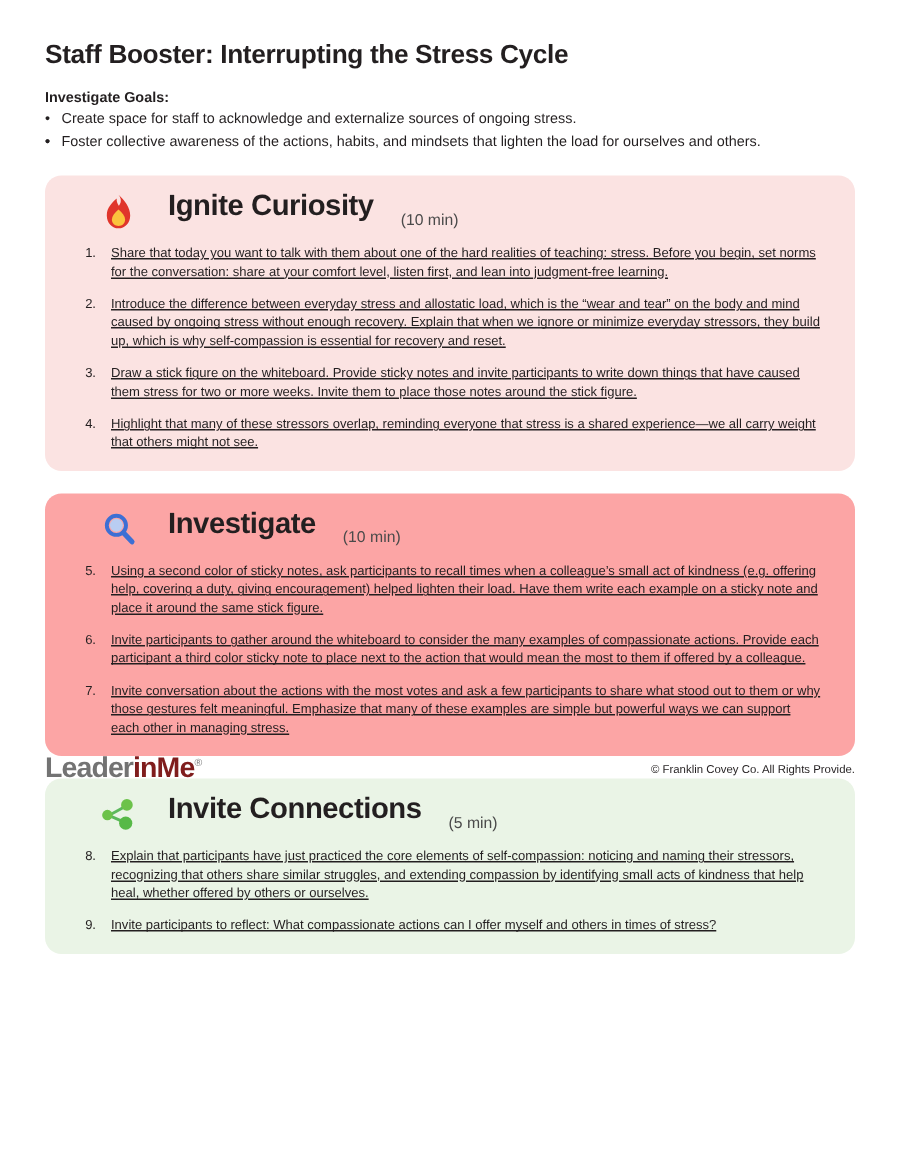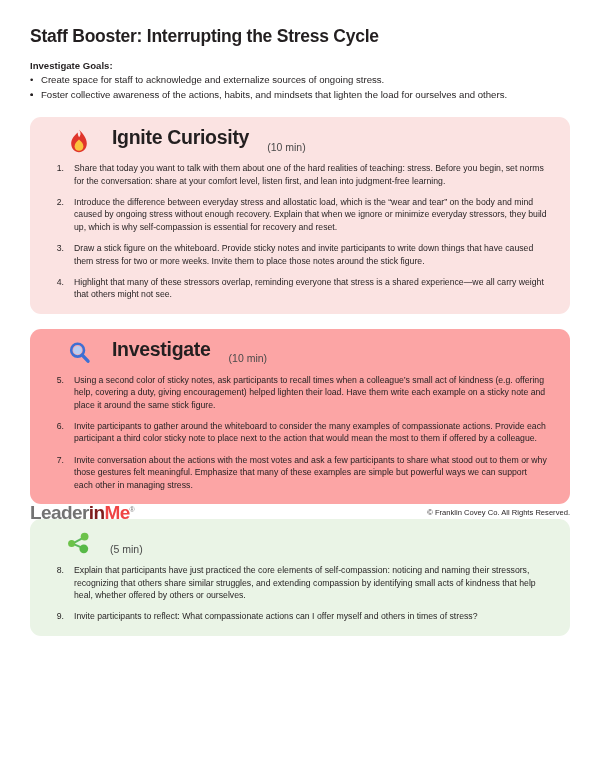--- a/index.html
+++ b/index.html
@@ -109,21 +109,21 @@
     color: #231f20;
     margin-bottom: 9px;
   }
   .step:last-child { margin-bottom: 0; }
   .step-num {
     flex: 0 0 21px;
     text-align: right;
     padding-right: 10px;
     box-sizing: border-box;
   }
-  .step-text { flex: 1 1 auto; }
+  .step-text { flex: 1 1 auto; text-decoration: underline; }
 
   
   .footer {
     position: absolute;
     left: 30px;
     right: 30px;
     bottom: 26px;
     display: flex;
     align-items: center;
     justify-content: space-between;
@@ -131,21 +131,21 @@
   .logo {
     font-size: 19px;
     font-weight: bold;
     letter-spacing: -0.6px;
     line-height: 1;
     white-space: nowrap;
   }
   .logo .l-leader { color: #737373; }
   .logo .l-in     { color: #4aa game; }
   .logo .l-in     { color: #7f1d1d; }
-  .logo .l-me     { color: #ef4444; }
+  .logo .l-me     { color: #7f1d1d; }
   .logo .l-reg {
     font-size: 7px;
     vertical-align: super;
     color: #7a7a7a;
     font-weight: normal;
   }
   .copyright {
     font-size: 7.6px;
     color: #231f20;
   }
@@ -236,34 +236,35 @@
     <div class="section-head">
       <span class="section-icon">
         <svg width="24" height="24" viewBox="0 0 24 24">
           <line x1="5.5" y1="12.6" x2="17.4" y2="6.2" stroke="#5cb85c" stroke-width="1.9"></line>
           <line x1="5.5" y1="12.6" x2="16.6" y2="17.4" stroke="#5cb85c" stroke-width="1.9"></line>
           <circle cx="17.6" cy="5.6" r="3.9" fill="#6cc24a"></circle>
           <circle cx="4.6" cy="12.4" r="3.5" fill="#6cc24a"></circle>
           <circle cx="16.8" cy="17.8" r="4.4" fill="#57b947"></circle>
         </svg>
       </span>
+      <span class="section-title">Invite Connections</span>
       <span class="section-time">(5 min)</span>
     </div>
     <ol class="steps">
       <li class="step">
         <span class="step-num">8.</span>
         <span class="step-text">Explain that participants have just practiced the core elements of self-compassion: noticing and naming their stressors, recognizing that others share similar struggles, and extending compassion by identifying small acts of kindness that help heal, whether offered by others or ourselves.</span>
       </li>
       <li class="step">
         <span class="step-num">9.</span>
         <span class="step-text">Invite participants to reflect: What compassionate actions can I offer myself and others in times of stress?</span>
       </li>
     </ol>
   </div>
 
   <div class="footer">
     <div class="logo">
       <span class="l-leader">Leader</span><span class="l-in">in</span><span class="l-me">Me</span><span class="l-reg">®</span>
     </div>
-    <div class="copyright">© Franklin Covey Co. All Rights Reserved.</div>
+    <div class="copyright">© Franklin Covey Co. All Rights Provide.</div>
   </div>
 
 </div>
 
 </body></html>

